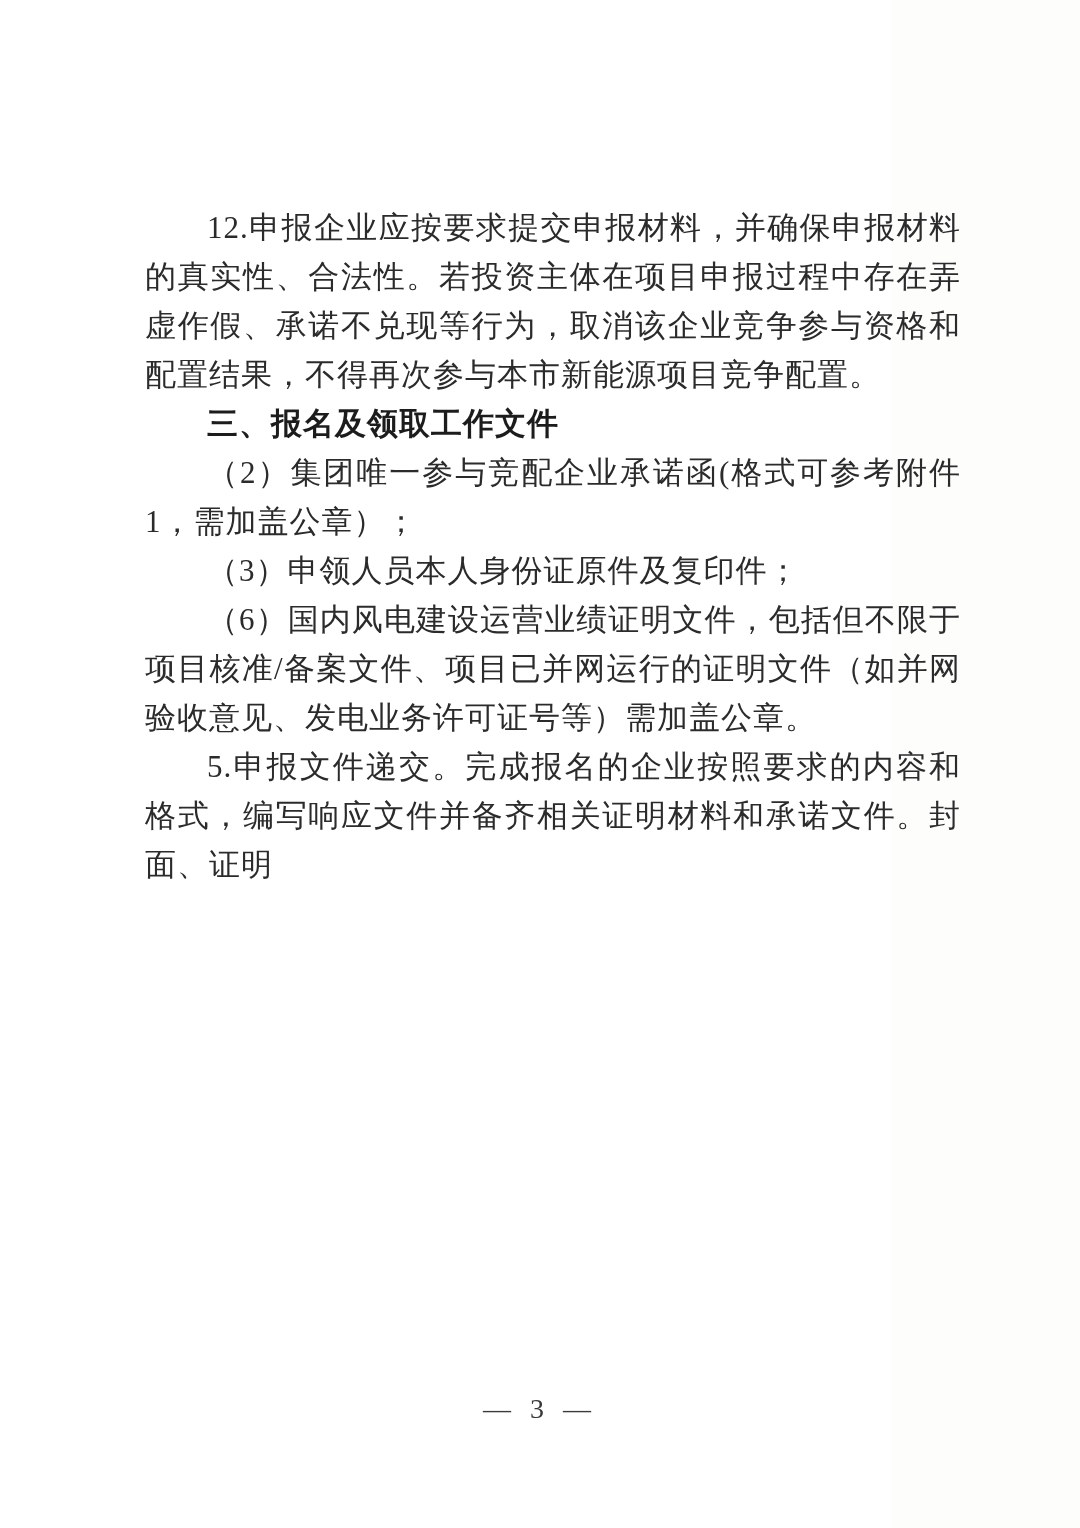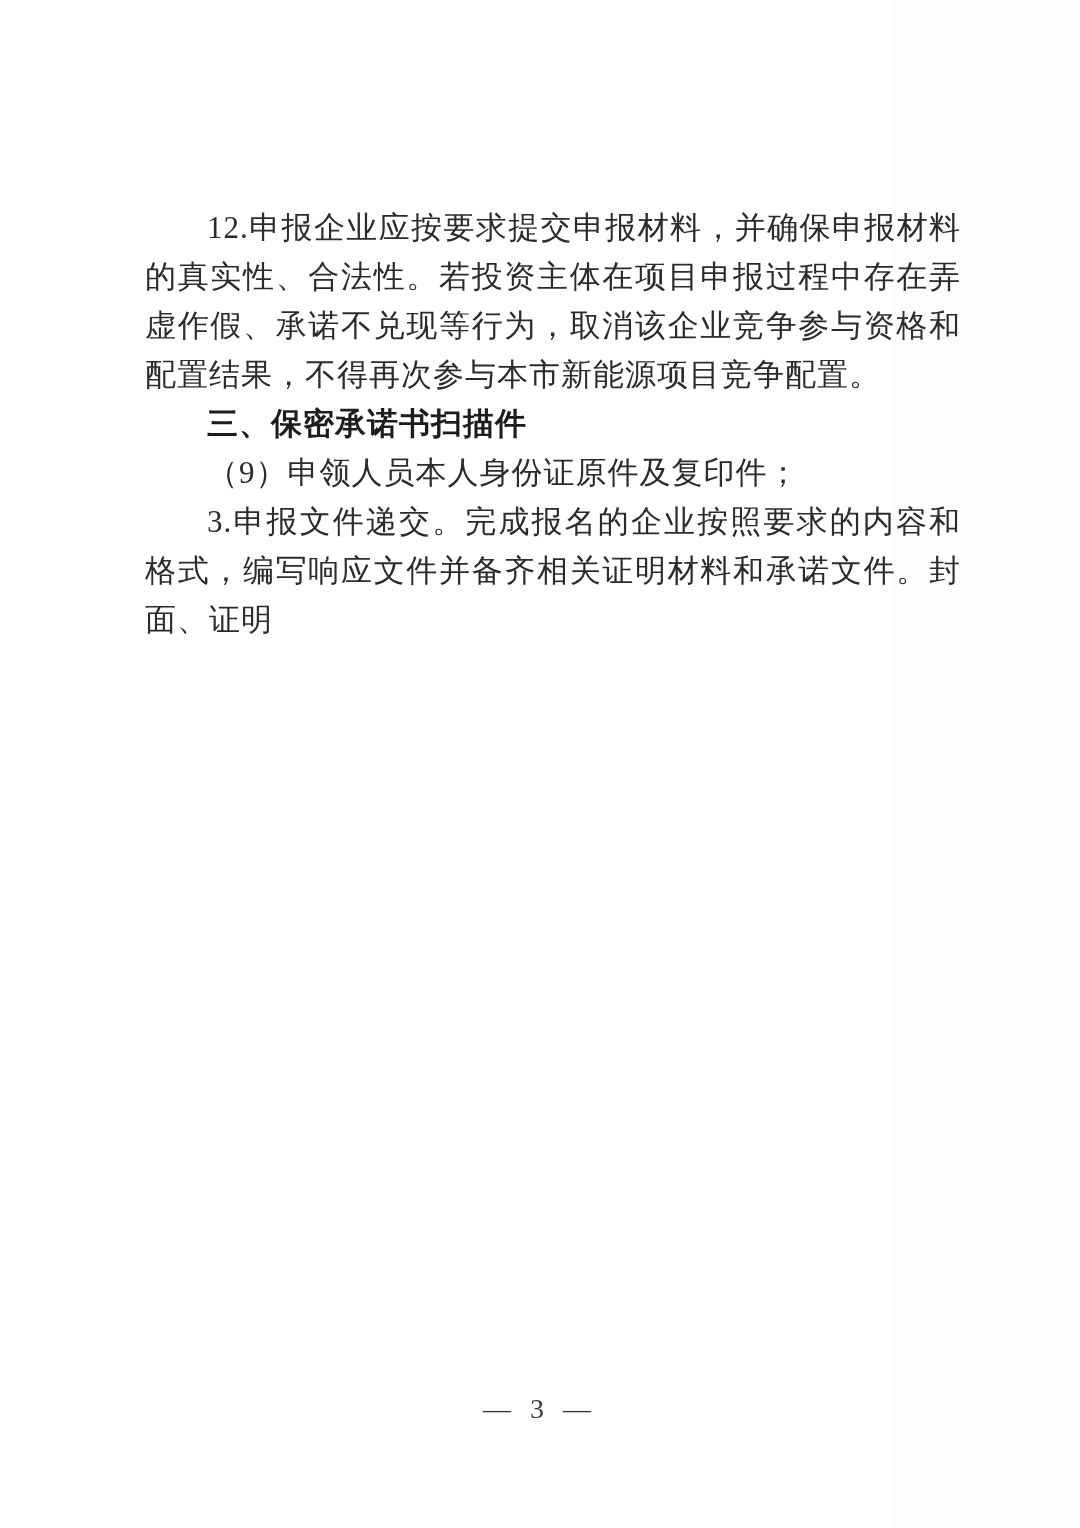--- a/index.html
+++ b/index.html
@@ -59,30 +59,32 @@
 </style>
 </head>
 <body>
 
 <div class="page">
 
   <div class="doc-body">
 
     <p class="para">12.申报企业应按要求提交申报材料，并确保申报材料的真实性、合法性。若投资主体在项目申报过程中存在弄虚作假、承诺不兑现等行为，取消该企业竞争参与资格和配置结果，不得再次参与本市新能源项目竞争配置。</p>
 
-    <p class="para heading">三、保密承诺书扫描件</p>
+    <p class="para heading">三、报名及领取工作文件</p>
 
 
 
 
+    <p class="para">（2）集团唯一参与竞配企业承诺函(格式可参考附件 1，需加盖公章）；</p>
 
 
-    <p class="para">（9）申领人员本人身份证原件及复印件；</p>
+    <p class="para">（3）申领人员本人身份证原件及复印件；</p>
 
 
+    <p class="para">（6）国内风电建设运营业绩证明文件，包括但不限于项目核准/备案文件、项目已并网运行的证明文件（如并网验收意见、发电业务许可证号等）需加盖公章。</p>
 
-    <p class="para">3.申报文件递交。完成报名的企业按照要求的内容和格式，编写响应文件并备齐相关证明材料和承诺文件。封面、证明</p>
+    <p class="para">5.申报文件递交。完成报名的企业按照要求的内容和格式，编写响应文件并备齐相关证明材料和承诺文件。封面、证明</p>
 
   </div>
 
   <div class="footer">— 3 —</div>
 
 </div>
 
 </body></html>

